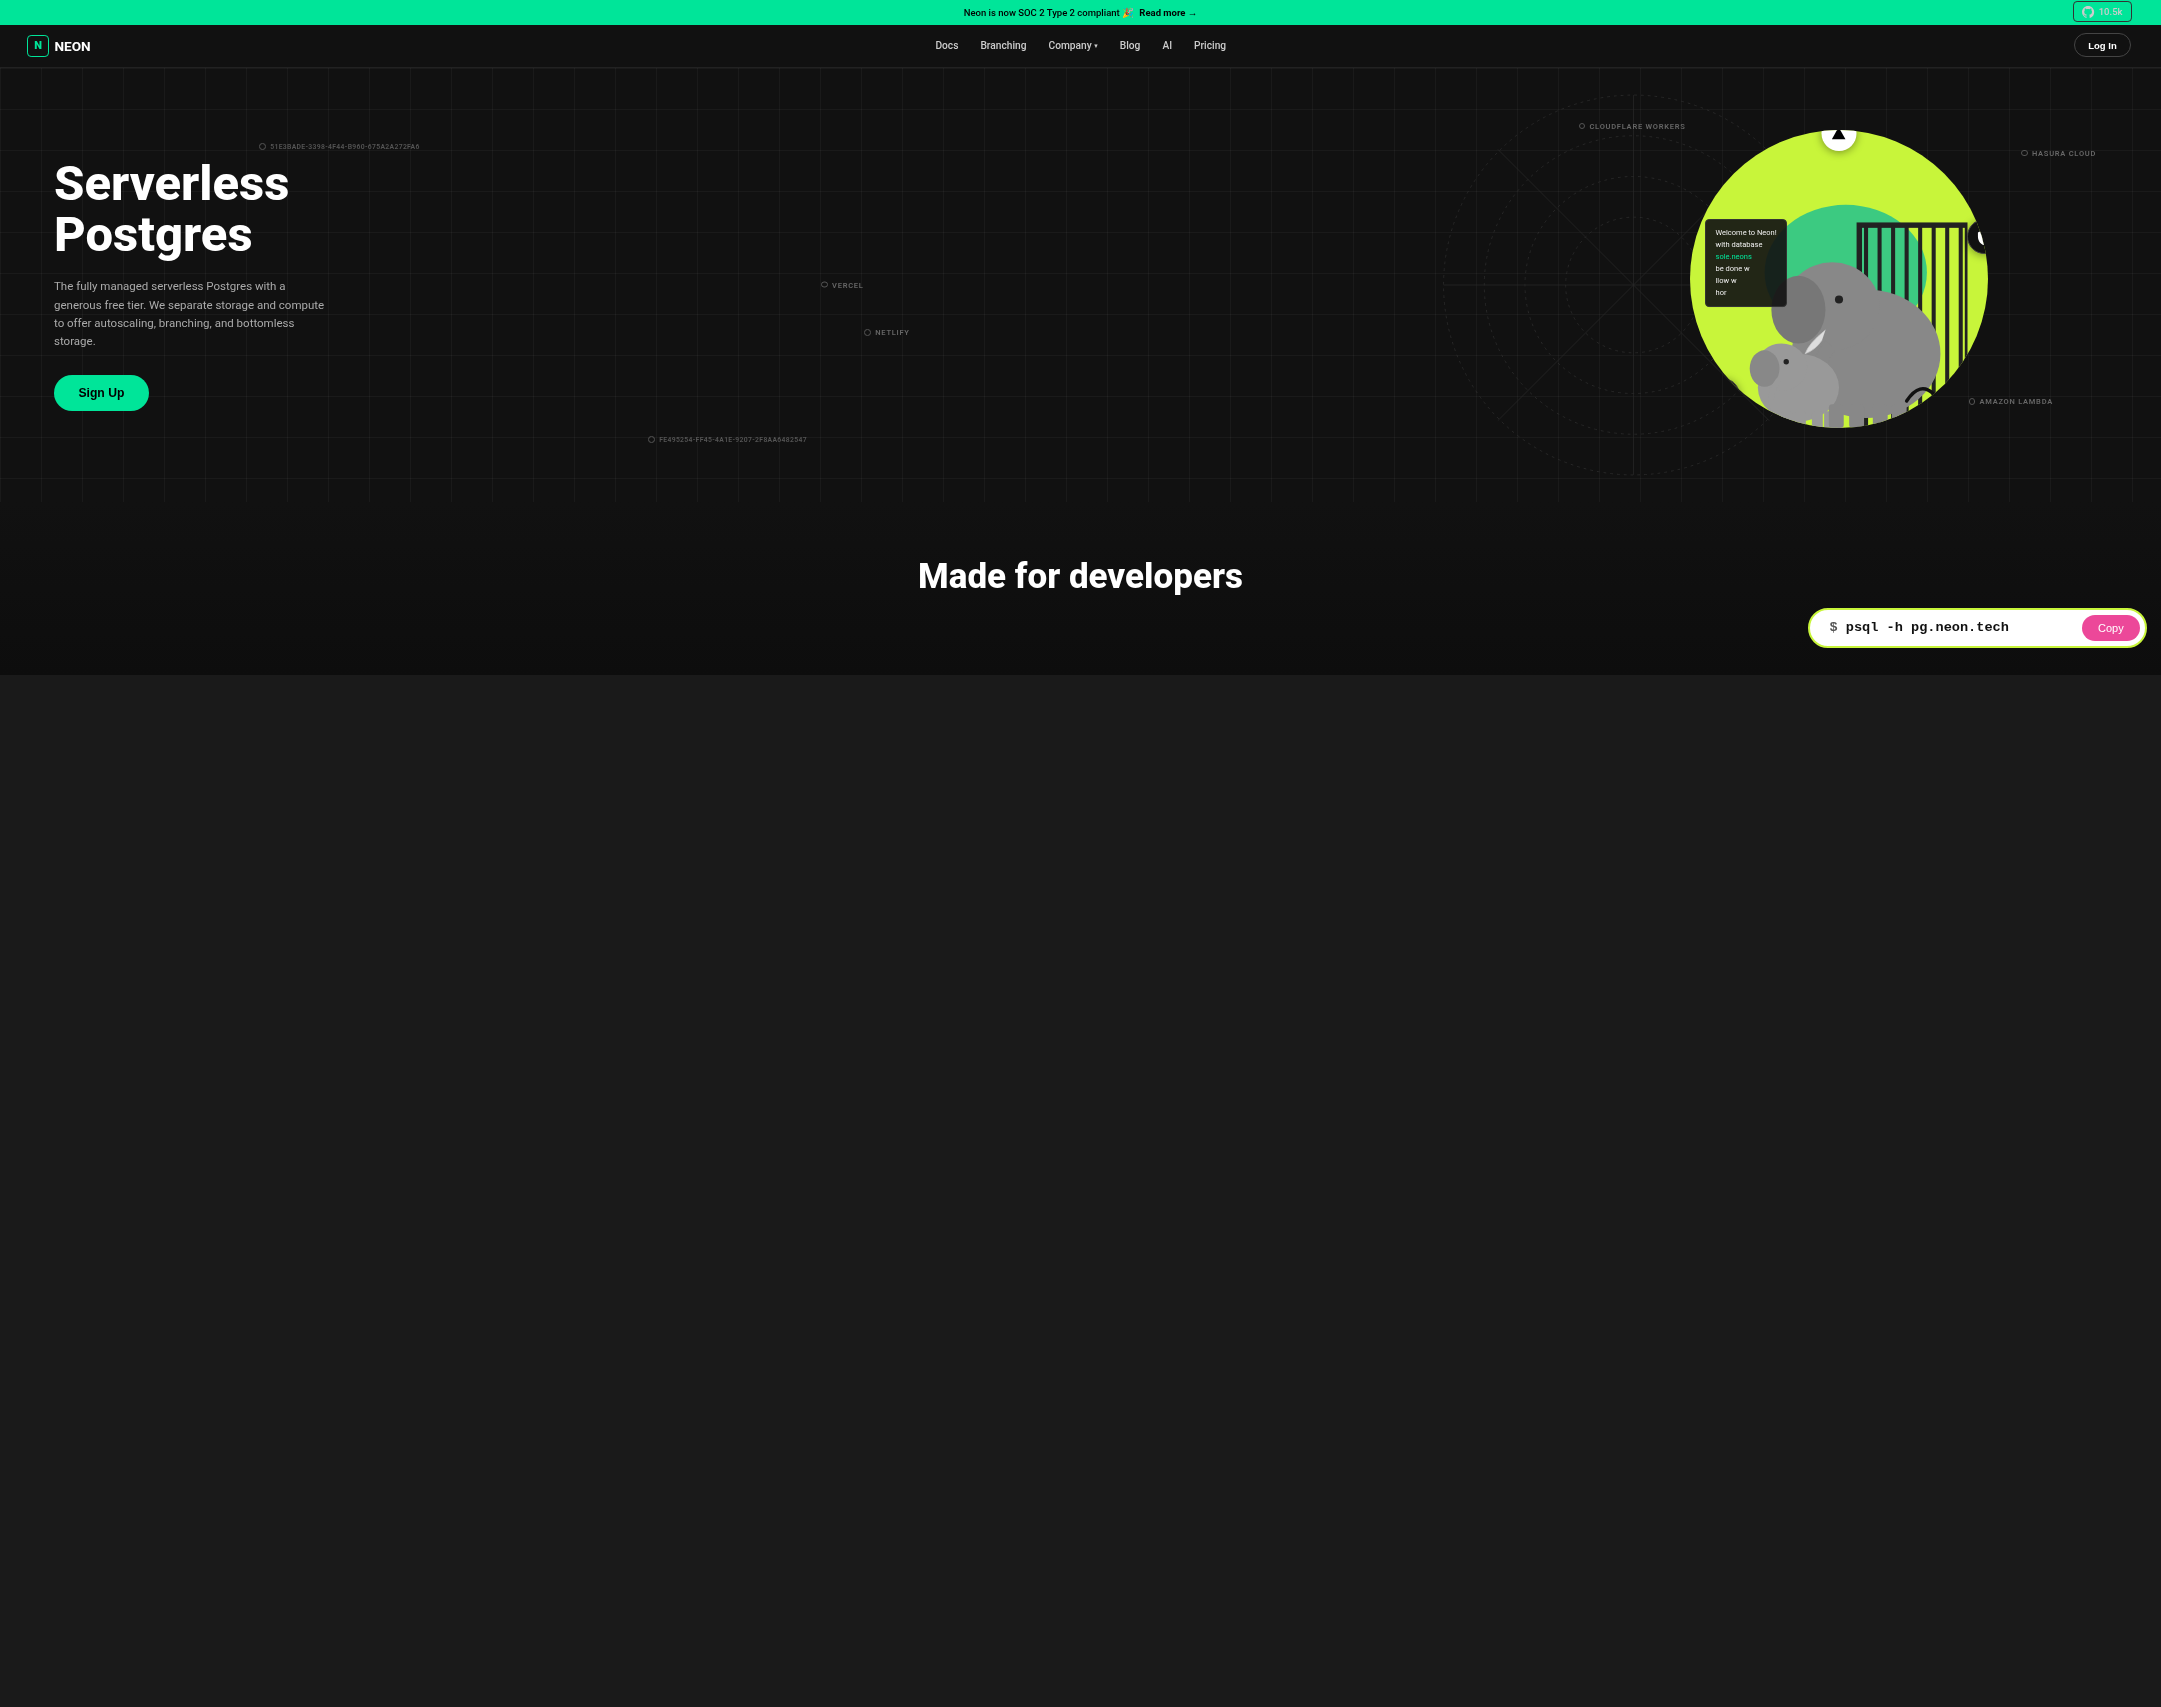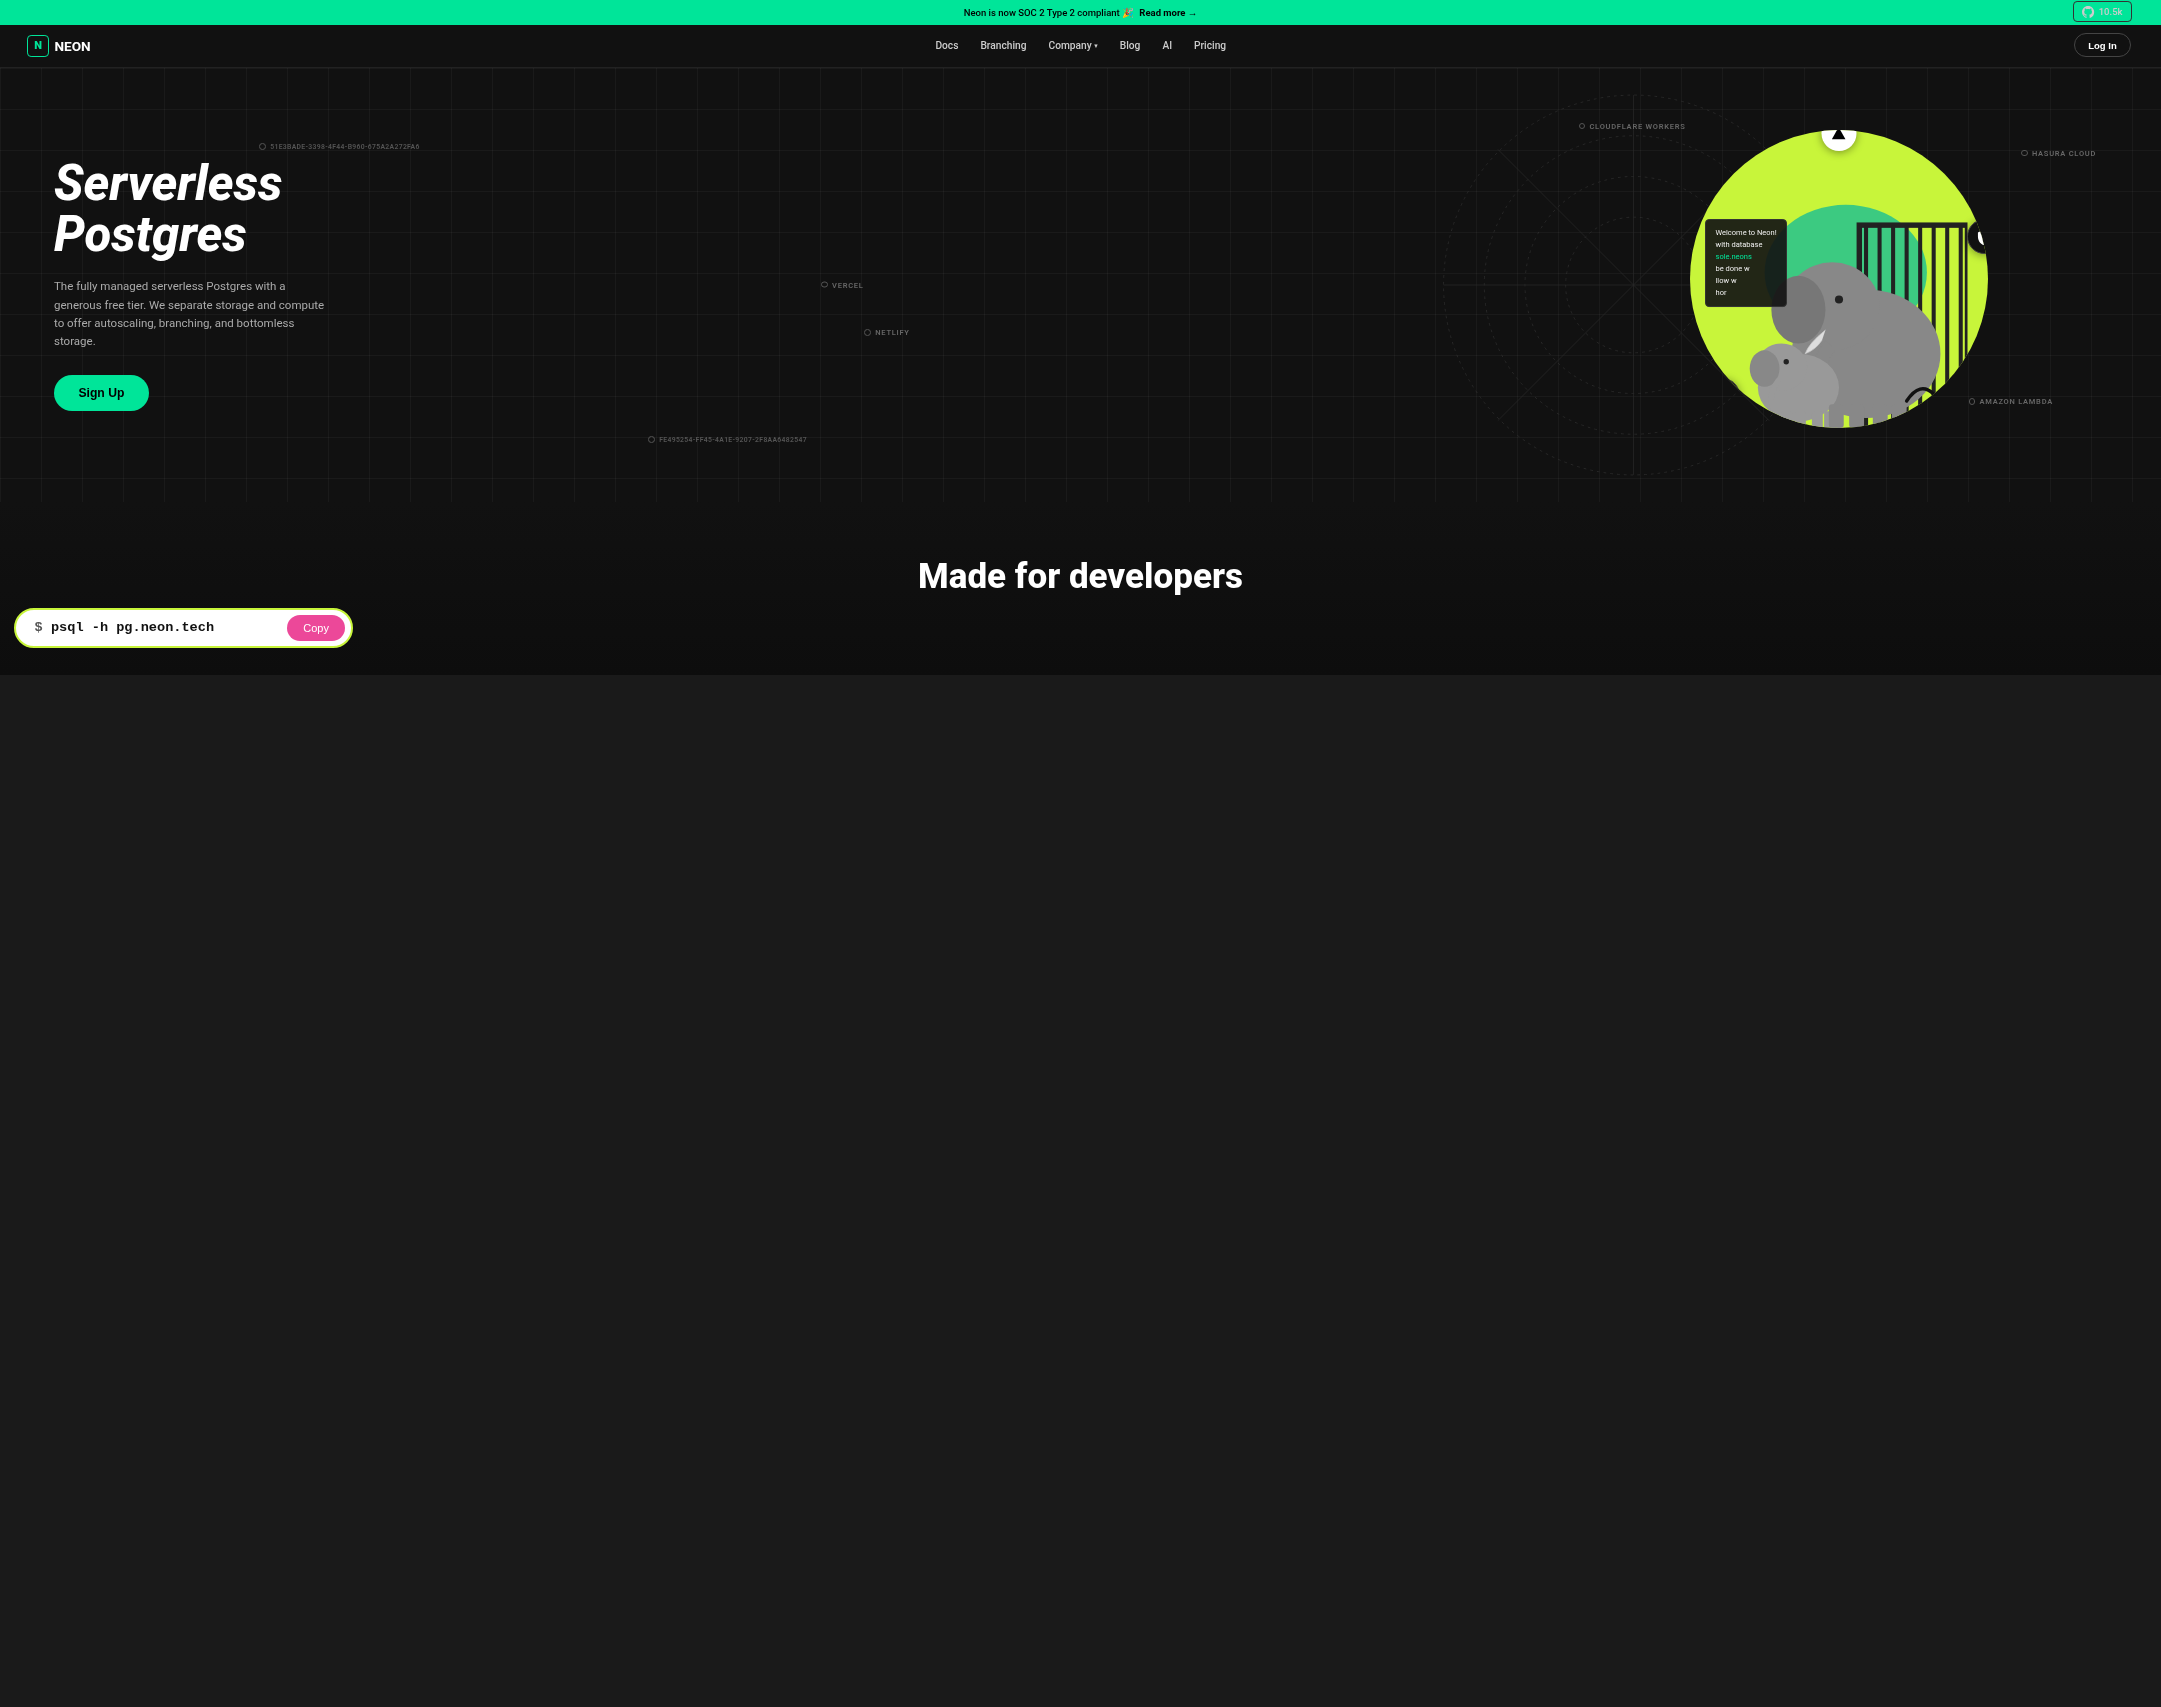--- a/index.html
+++ b/index.html
@@ -160,21 +160,20 @@
       z-index: 2;
       padding: 54px 54px;
       max-width: 379px;
     }
     .hero-title {
       font-size: 49px;
       font-weight: 800;
       line-height: 1.05;
       margin-bottom: 16.3px;
       color: #fff;
-      font-style: italic;
     }
     .hero-description {
       font-size: 11.5px;
       color: #aaa;
       line-height: 1.6;
       margin-bottom: 24.4px;
       max-width: 285px;
     }
     .btn-signup-hero {
       background: #00e599;
@@ -512,21 +511,21 @@
   <div class="float-label label-uuid-bottom">
     <span class="dot"></span>
     <span>FE495254-FF45-4A1E-9207-2F8AA6482547</span>
   </div>
 
 </section>
 
 <section class="section-dev section-bg-gradient">
   <h2 class="section-dev-title">Made for developers</h2>
 
-  <div style="display:flex; justify-content:flex-start; align-items:center;">
+  <div style="display:flex; justify-content:flex-end; align-items:center;">
     <div class="terminal-bar">
       <span class="terminal-cmd">
         <span style="color:#555;">$</span>
         <span> psql -h pg.neon.tech</span>
       </span>
       <button class="btn-copy">Copy</button>
     </div>
   </div>
 </section>
 

